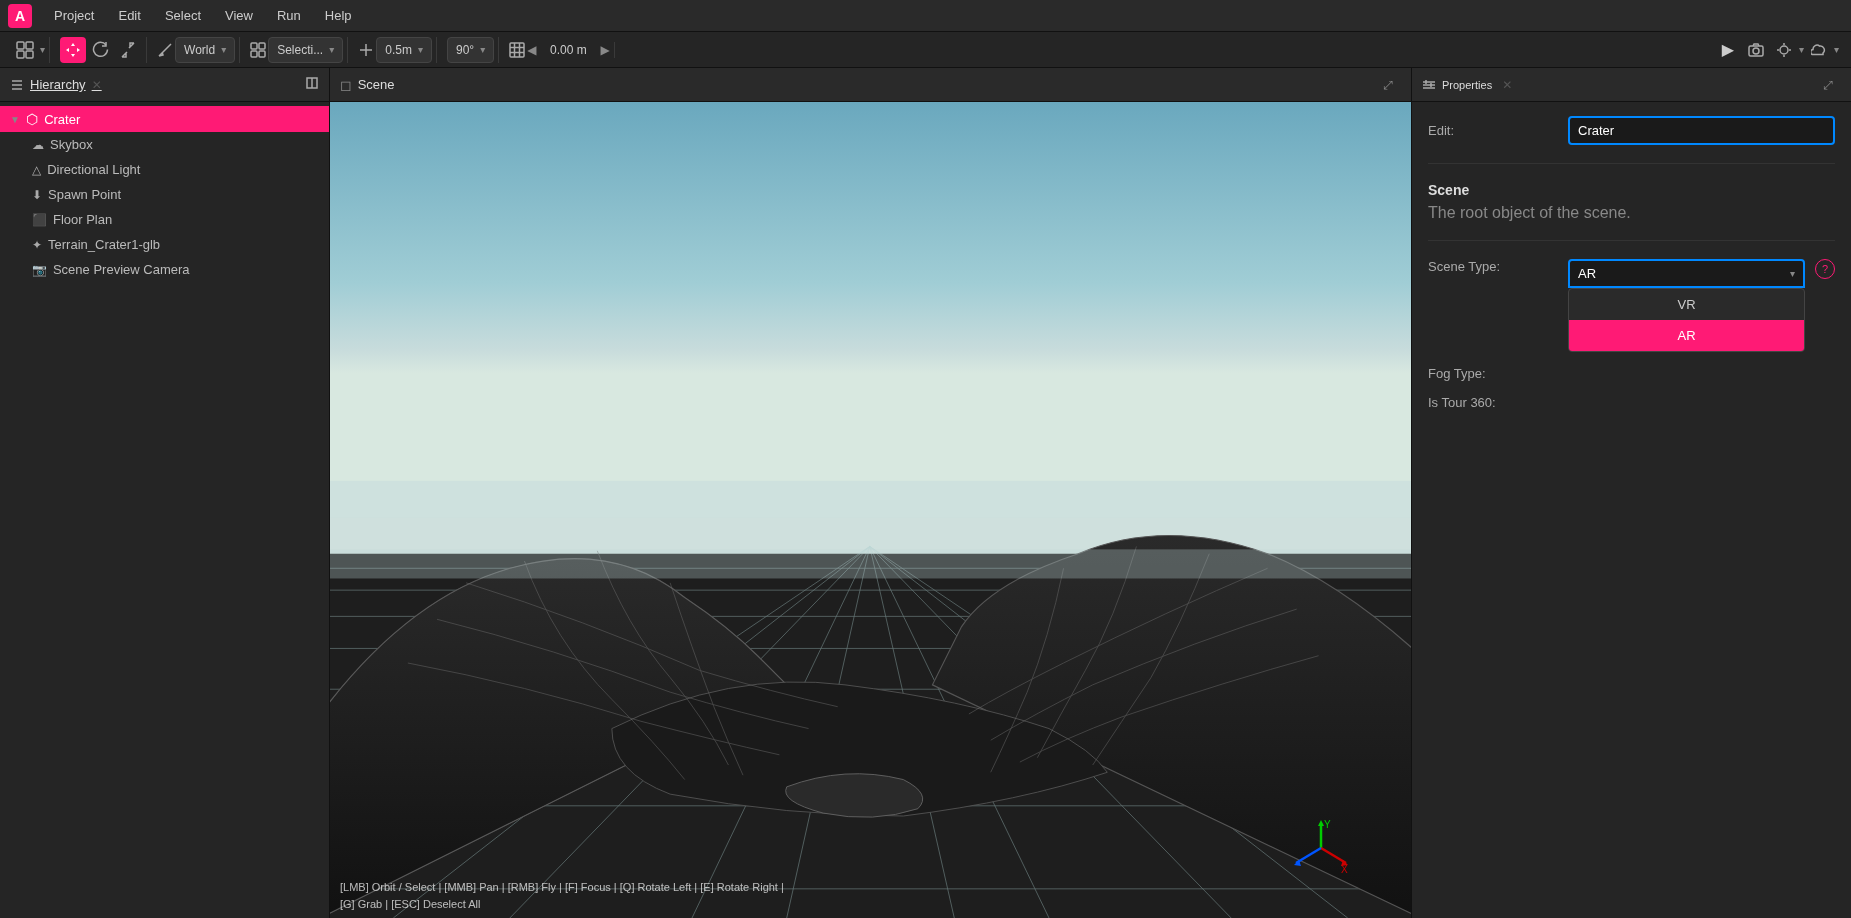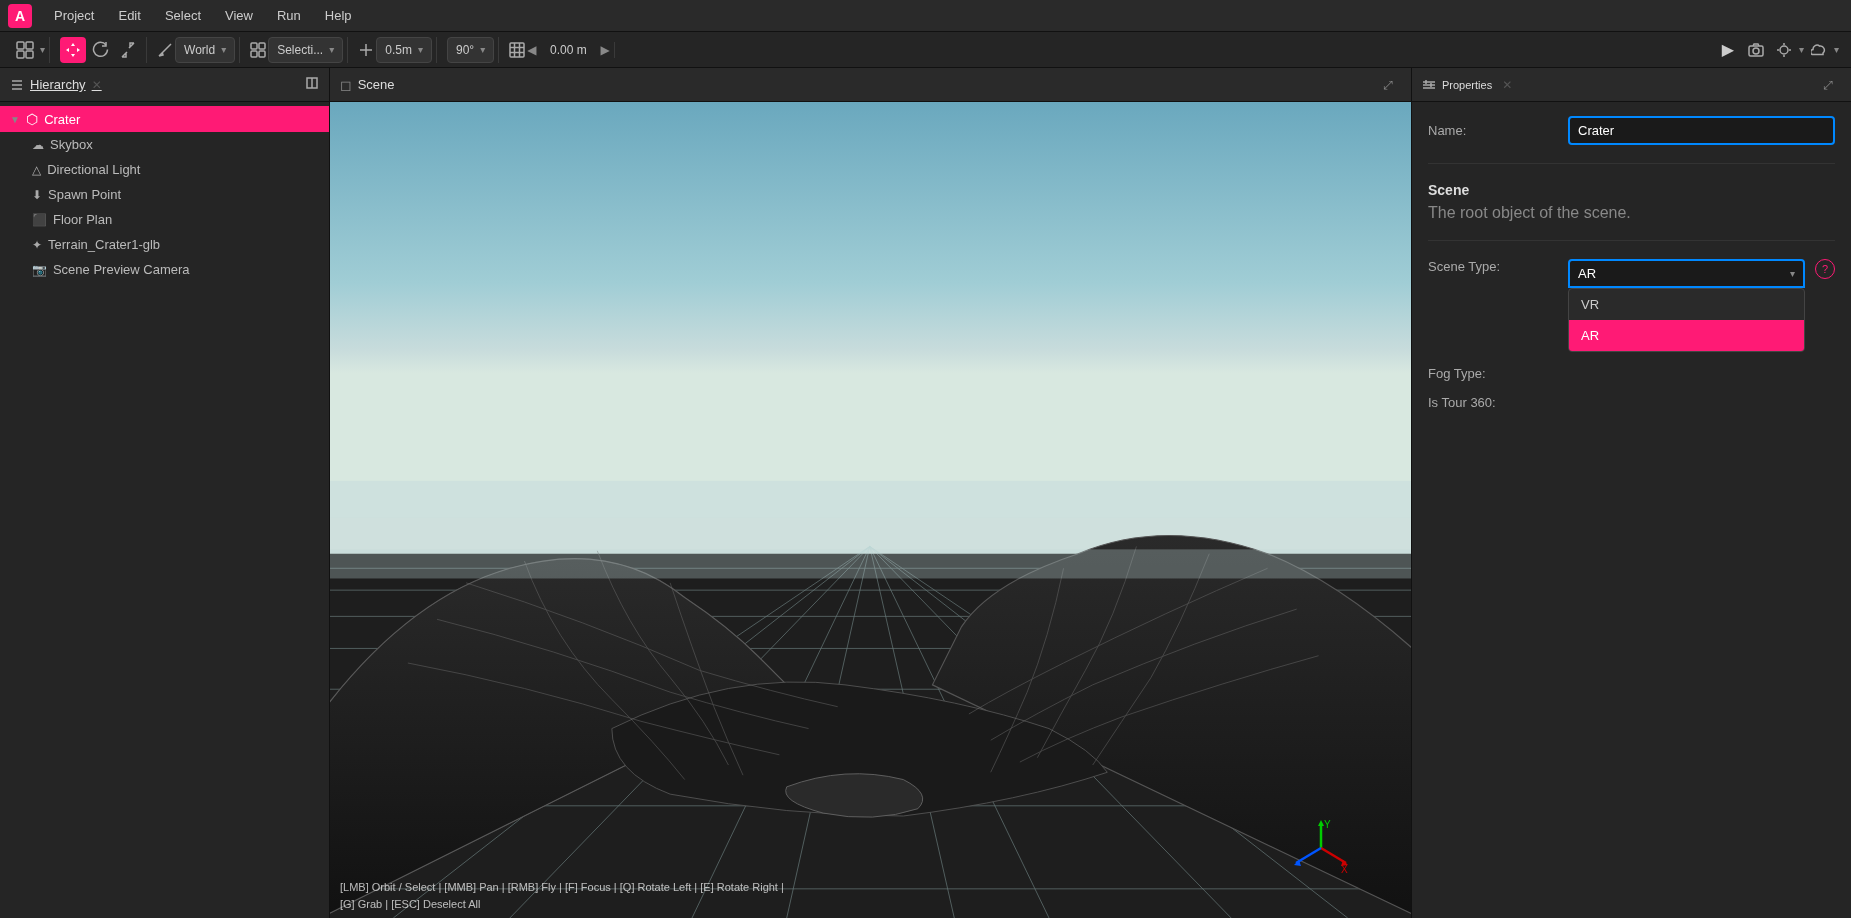--- a/index.html
+++ b/index.html
@@ -268,20 +268,21 @@
       margin: 4px 0;
     }
 
     
     .dropdown-menu {
       background: #2a2a2a;
       border: 1px solid #444;
       border-radius: 4px;
       overflow: hidden;
       flex: 1;
+      text-align: center;
     }
     .dropdown-header {
       display: flex;
       align-items: center;
       justify-content: space-between;
       background: #1a1a1a;
       border: 2px solid #0088ff;
       border-radius: 4px 4px 0 0;
       padding: 5px 8px;
       color: #fff;
@@ -624,21 +625,21 @@
         <span style="color:#555;font-size:12px;cursor:pointer;margin-left:4px;">✕</span>
       </div>
       <div class="prop-header-btns">
         <button class="tb-btn" style="color:#888;font-size:12px;">⤢</button>
       </div>
     </div>
 
     <div class="prop-content">
 
       <div class="prop-row">
-        <span class="prop-label">Name:</span>
+        <span class="prop-label">Edit:</span>
         <input class="prop-input" type="text" value="Crater" style="">
       </div>
 
       <hr class="prop-divider">
 
       <div style="color:#ddd;font-size:14px;font-weight:600;">Scene</div>
       <div style="color:#888;font-size:16px;margin-top:-8px;">The root object of the scene.</div>
 
       <hr class="prop-divider">
 

